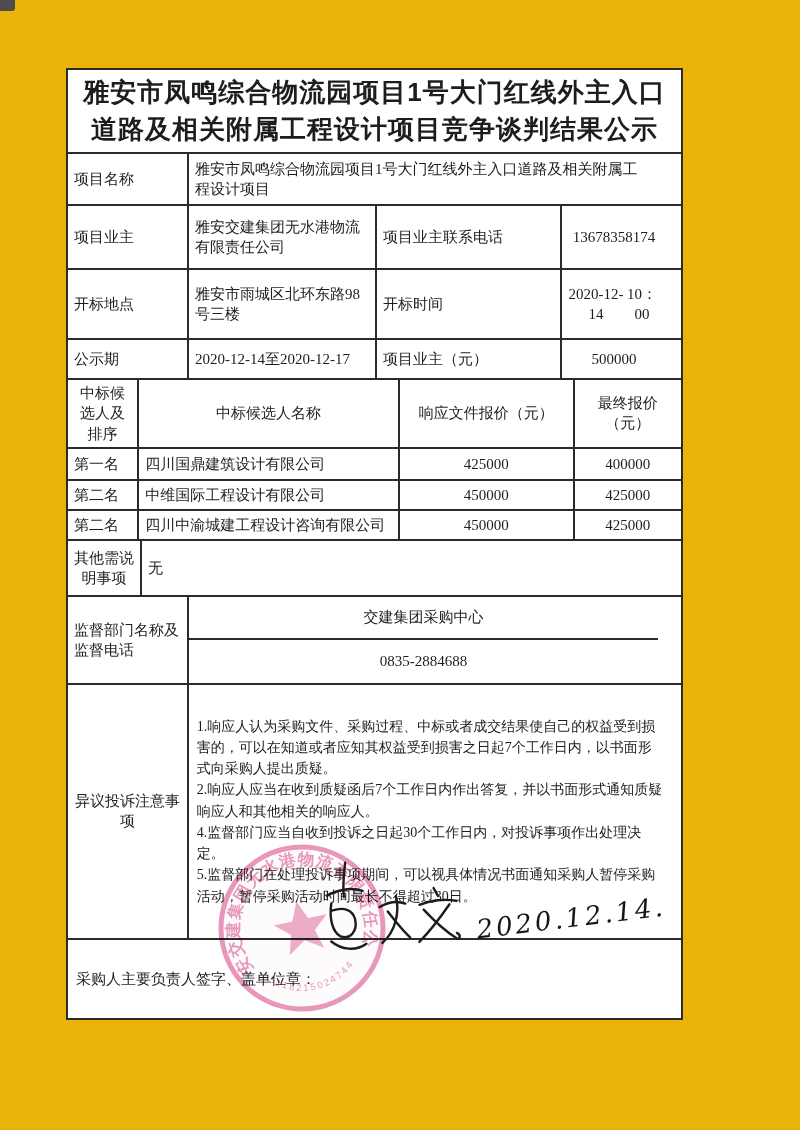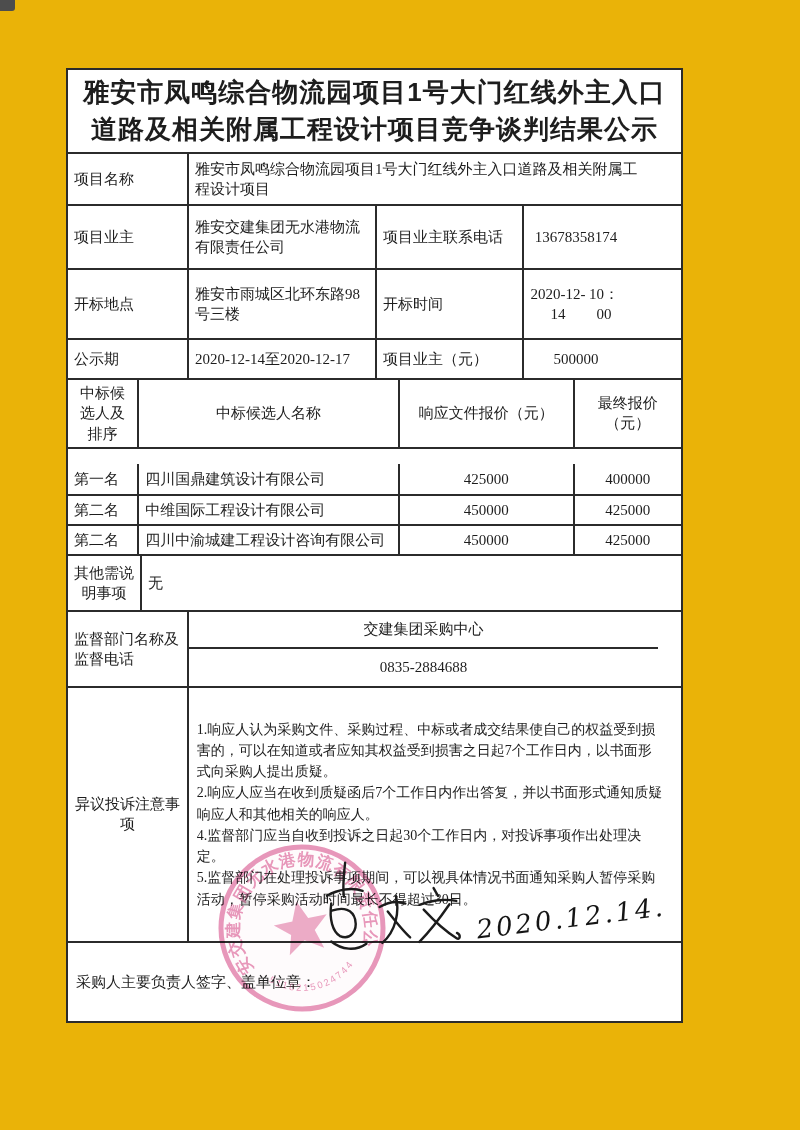--- a/index.html
+++ b/index.html
@@ -33,41 +33,41 @@
   .title-row{
     min-height:82px;display:flex;flex-direction:column;
     align-items:center;justify-content:center;
     border-bottom:2px solid #2b2b2b;
     font-family:"Liberation Sans","DejaVu Sans",sans-serif;
     font-weight:bold;font-size:26px;line-height:37px;letter-spacing:1px;
     text-align:center;
   }
   .w-label1{width:121px;}   
   .w-val1{width:188px;}     
-  .w-label2{width:147px;}   
+  .w-label2{width:185px;}   
   .w-val2{width:104px;}     
   .w-rank{width:74px;}
   .w-name{width:273px;}
   .w-docprice{width:183px;}
   .w-finprice{width:111px;}
   .w-wide-after-rank{width:539px;}
   .w-wide-after-label{width:469px;}
   .r-name{min-height:50px;}
   .r-owner{min-height:62px;}
   .r-open{min-height:68px;}
   .r-pub{min-height:38px;}
   .r-chead{min-height:57px;}
-  .r-cand1{min-height:30px;margin-top:15px;}
+  .r-cand1{min-height:30px;}
   .r-cand{min-height:28px;}
   .r-other{min-height:54px;}
   .r-superv{min-height:60px;}
   .r-objection{min-height:253px;}
   .r-sign{min-height:78px;position:relative;}
   .superv-stack{display:flex;flex-direction:column;width:469px;}
-  .superv-sub{box-sizing:border-box;height:37px;display:flex;align-items:center;justify-content:center;font-size:15px;}
+  .superv-sub{box-sizing:border-box;height:43px;display:flex;align-items:center;justify-content:center;font-size:15px;}
   .superv-sub.first{border-bottom:2px solid #2b2b2b;}
   .objection-text{
     display:flex;flex-direction:column;justify-content:center;
     padding:10px 16px 10px 8px;font-size:14px;line-height:1.52;
   }
   .objection-text div{margin:0;}
   .chead{font-size:15px;}
   .sign-label{position:absolute;left:8px;top:50%;transform:translateY(-50%);font-size:15px;}
   .seal{
     position:absolute;left:212px;top:838px;width:180px;height:180px;

